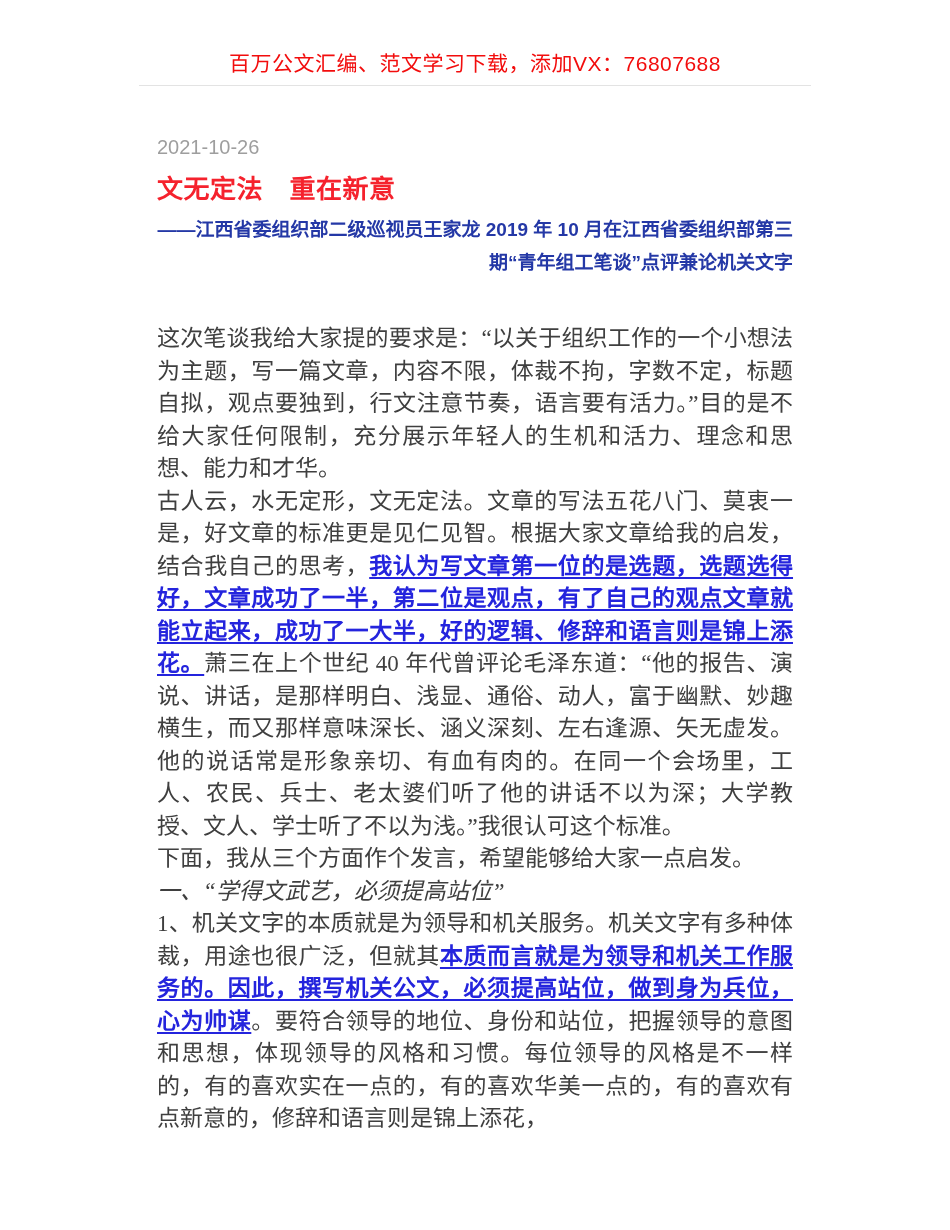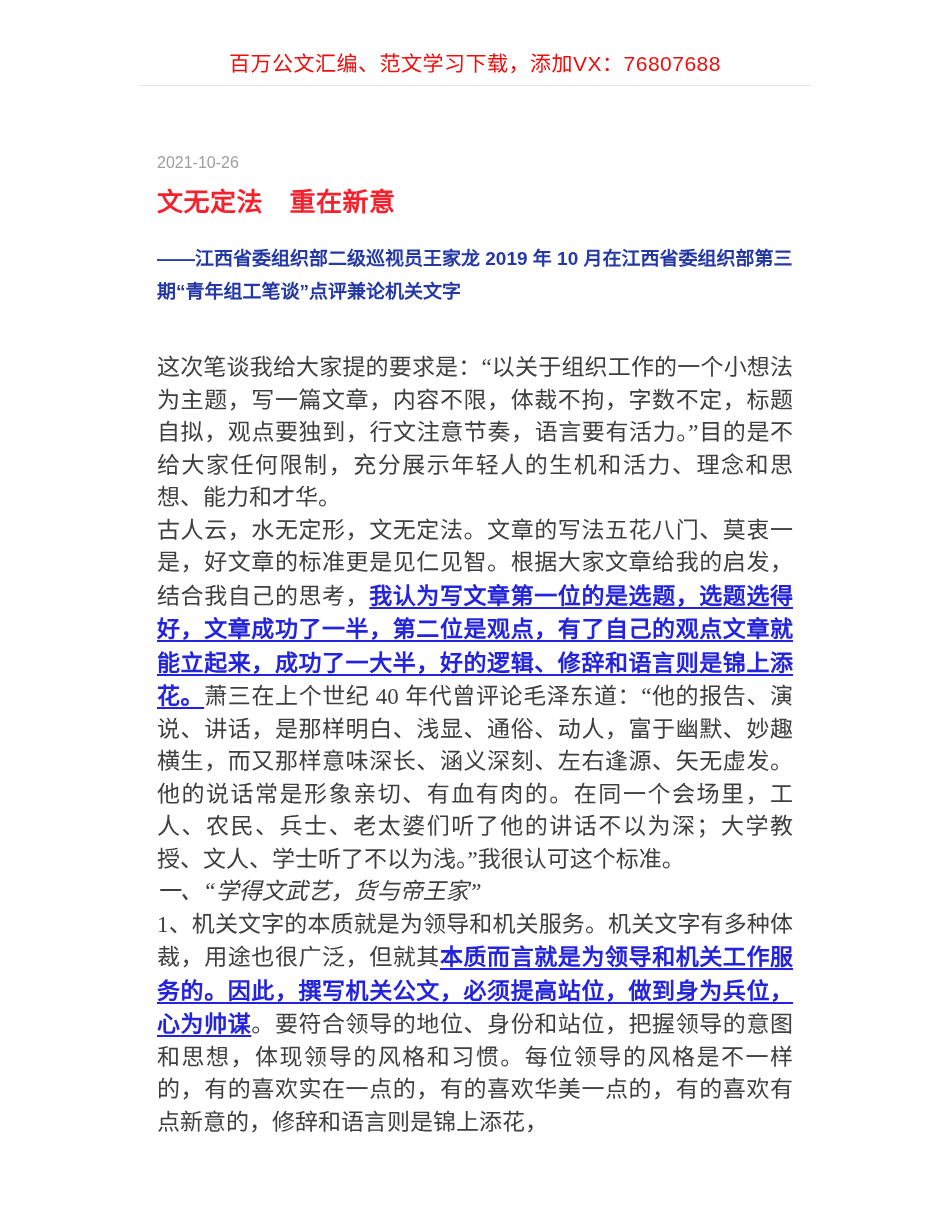--- a/index.html
+++ b/index.html
@@ -43,34 +43,34 @@
     letter-spacing:0.5px;
   }
   .divider{
     width:672px;
     margin-left:-18px;
     margin-top:8px;
     border-bottom:1px solid var(--c-divider);
     height:0;
   }
   .date{
-    margin-top:68px;
-    font-size:16px;
+    margin-top:50px;
+    font-size:20px;
     color:var(--c-date_text);
   }
   .red-heading{
     margin-top:9px;
     font-size:26px;
     font-weight:bold;
     color:var(--c-red_heading);
     letter-spacing:0.5px;
   }
   .byline{
-    margin-top:24px;
-    text-align:left;
+    margin-top:8px;
+    text-align:right;
     font-size:19px;
     font-weight:bold;
     line-height:33px;
     color:var(--c-byline_blue);
   }
   .body-block{
     margin-top:44px;
     font-family:"Liberation Serif", serif;
     font-size:23px;
     line-height:32.5px;
@@ -81,21 +81,21 @@
     margin:0;
     padding:0;
   }
   .run-n{}
   .run-b{
     color:var(--c-emphasis_blue);
     font-weight:bold;
     text-decoration:underline;
     text-decoration-thickness:2px;
     text-underline-offset:3px;
-    font-family:Liberation Sans, sans-serif;
+    font-family:Liberation Serif, serif;
   }
   .run-i{
     font-style:italic;
   }
 </style>
 </head>
 <body>
 
 <div class="page">
   <div class="banner">百万公文汇编、范文学习下载，添加VX：76807688</div>
@@ -106,17 +106,18 @@
 
     <div class="date">2021-10-26</div>
 
     <div class="red-heading">文无定法　重在新意</div>
 
     <div class="byline">——江西省委组织部二级巡视员王家龙 2019 年 10 月在江西省委组织部第三期“青年组工笔谈”点评兼论机关文字</div>
 
     <div class="body-block">
         <p><span class="run-n">这次笔谈我给大家提的要求是：“以关于组织工作的一个小想法为主题，写一篇文章，内容不限，体裁不拘，字数不定，标题自拟，观点要独到，行文注意节奏，语言要有活力。”目的是不给大家任何限制，充分展示年轻人的生机和活力、理念和思想、能力和才华。</span></p>
         <p><span class="run-n">古人云，水无定形，文无定法。文章的写法五花八门、莫衷一是，好文章的标准更是见仁见智。根据大家文章给我的启发，结合我自己的思考，</span><span class="run-b">我认为写文章第一位的是选题，选题选得好，文章成功了一半，第二位是观点，有了自己的观点文章就能立起来，成功了一大半，好的逻辑、修辞和语言则是锦上添花。</span><span class="run-n">萧三在上个世纪 40 年代曾评论毛泽东道：“他的报告、演说、讲话，是那样明白、浅显、通俗、动人，富于幽默、妙趣横生，而又那样意味深长、涵义深刻、左右逢源、矢无虚发。他的说话常是形象亲切、有血有肉的。在同一个会场里，工人、农民、兵士、老太婆们听了他的讲话不以为深；大学教授、文人、学士听了不以为浅。”我很认可这个标准。</span></p>
-        <p><span class="run-i">一、“学得文武艺，货与帝王家”</span></p>
+        <p><span class="run-n">下面，我从三个方面作个发言，希望能够给大家一点启发。</span></p>
+        <p><span class="run-i">一、“学得文武艺，必须提高站位”</span></p>
         <p><span class="run-n">1、机关文字的本质就是为领导和机关服务。机关文字有多种体裁，用途也很广泛，但就其</span><span class="run-b">本质而言就是为领导和机关工作服务的。因此，撰写机关公文，必须提高站位，做到身为兵位，心为帅谋</span><span class="run-n">。要符合领导的地位、身份和站位，把握领导的意图和思想，体现领导的风格和习惯。每位领导的风格是不一样的，有的喜欢实在一点的，有的喜欢华美一点的，有的喜欢有点新意的，修辞和语言则是锦上添花，</span></p>
       </div>
   </div>
 </div>
 
 </body></html>

